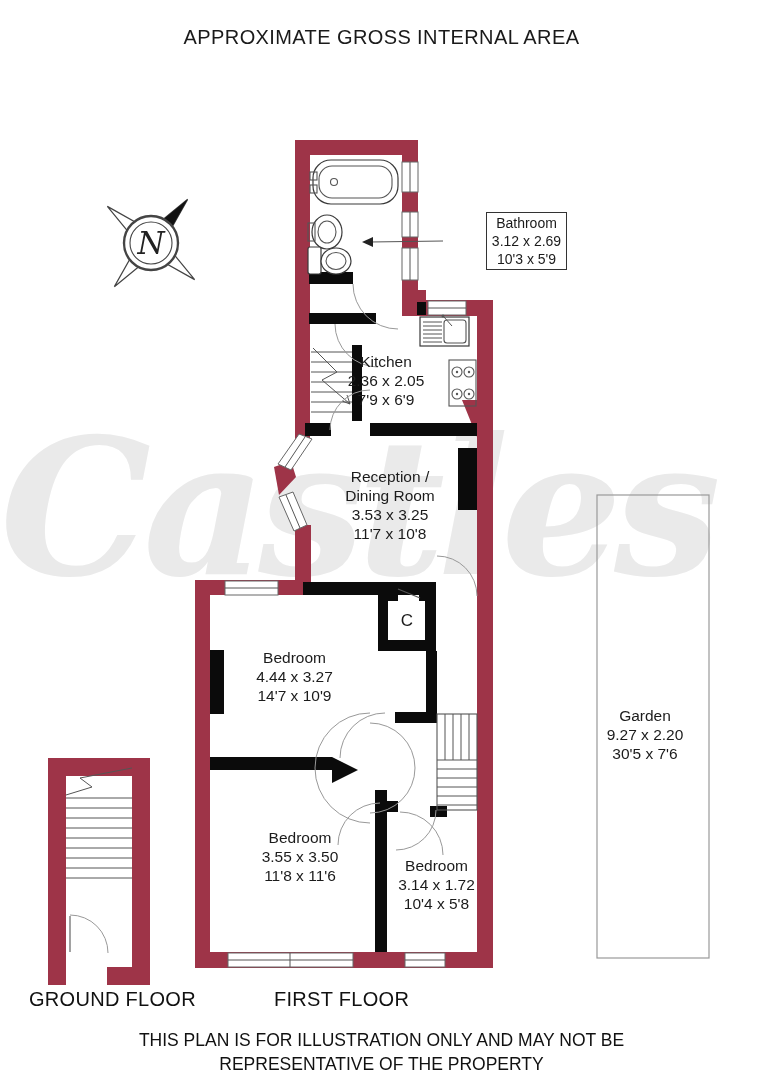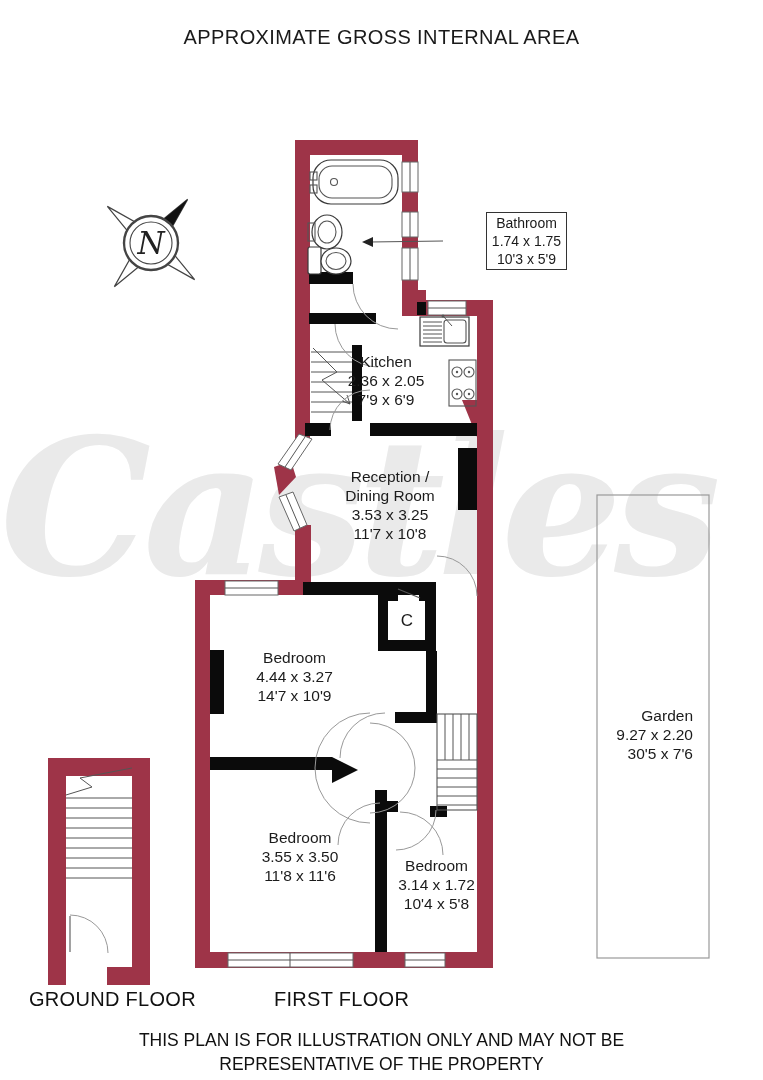--- a/index.html
+++ b/index.html
@@ -217,21 +217,21 @@
         <line class="ln" x1="66" y1="868" x2="132" y2="868"></line>
       <line class="ln" x1="66" y1="878" x2="132" y2="878"></line>
       <polyline class="ln" points="66,795 92,787 80,778 132,768"></polyline>
       <line class="thin" x1="70" y1="916" x2="70" y2="952"></line>
       <path class="arc" d="M70,915 A38,38 0 0 1 108,953"></path>
     </g>
   </svg>
 
   <div class="callout" style="left:443px;top:212px;width:79px;margin-left:43px;">
     <div>Bathroom</div>
-    <div>1.74 x 1.75</div>
+    <div>3.12 x 2.69</div>
     <div>10'3 x 5'9</div>
   </div>
 
   <div class="room-label" style="left:321px;top:352px;width:130px;">
     <div>Kitchen</div>
     <div>2.36 x 2.05</div>
     <div>7'9 x 6'9</div>
   </div>
 
   <div class="room-label" style="left:310px;top:467px;width:160px;">
@@ -252,21 +252,21 @@
     <div>3.55 x 3.50</div>
     <div>11'8 x 11'6</div>
   </div>
 
   <div class="room-label" style="left:374px;top:856px;width:125px;">
     <div>Bedroom</div>
     <div>3.14 x 1.72</div>
     <div>10'4 x 5'8</div>
   </div>
 
-  <div class="room-label" style="left:597px;top:706px;width:96px;text-align:right;">
+  <div class="room-label" style="left:597px;top:706px;width:96px;">
     <div>Garden</div>
     <div>9.27 x 2.20</div>
     <div>30'5 x 7'6</div>
   </div>
 
   <div class="room-label" style="left:394px;top:611px;width:26px;font-size:17px;">C</div>
 
   <div class="floor-label" style="left:29px;top:988px;">GROUND FLOOR</div>
   <div class="floor-label" style="left:274px;top:988px;">FIRST FLOOR</div>
 

